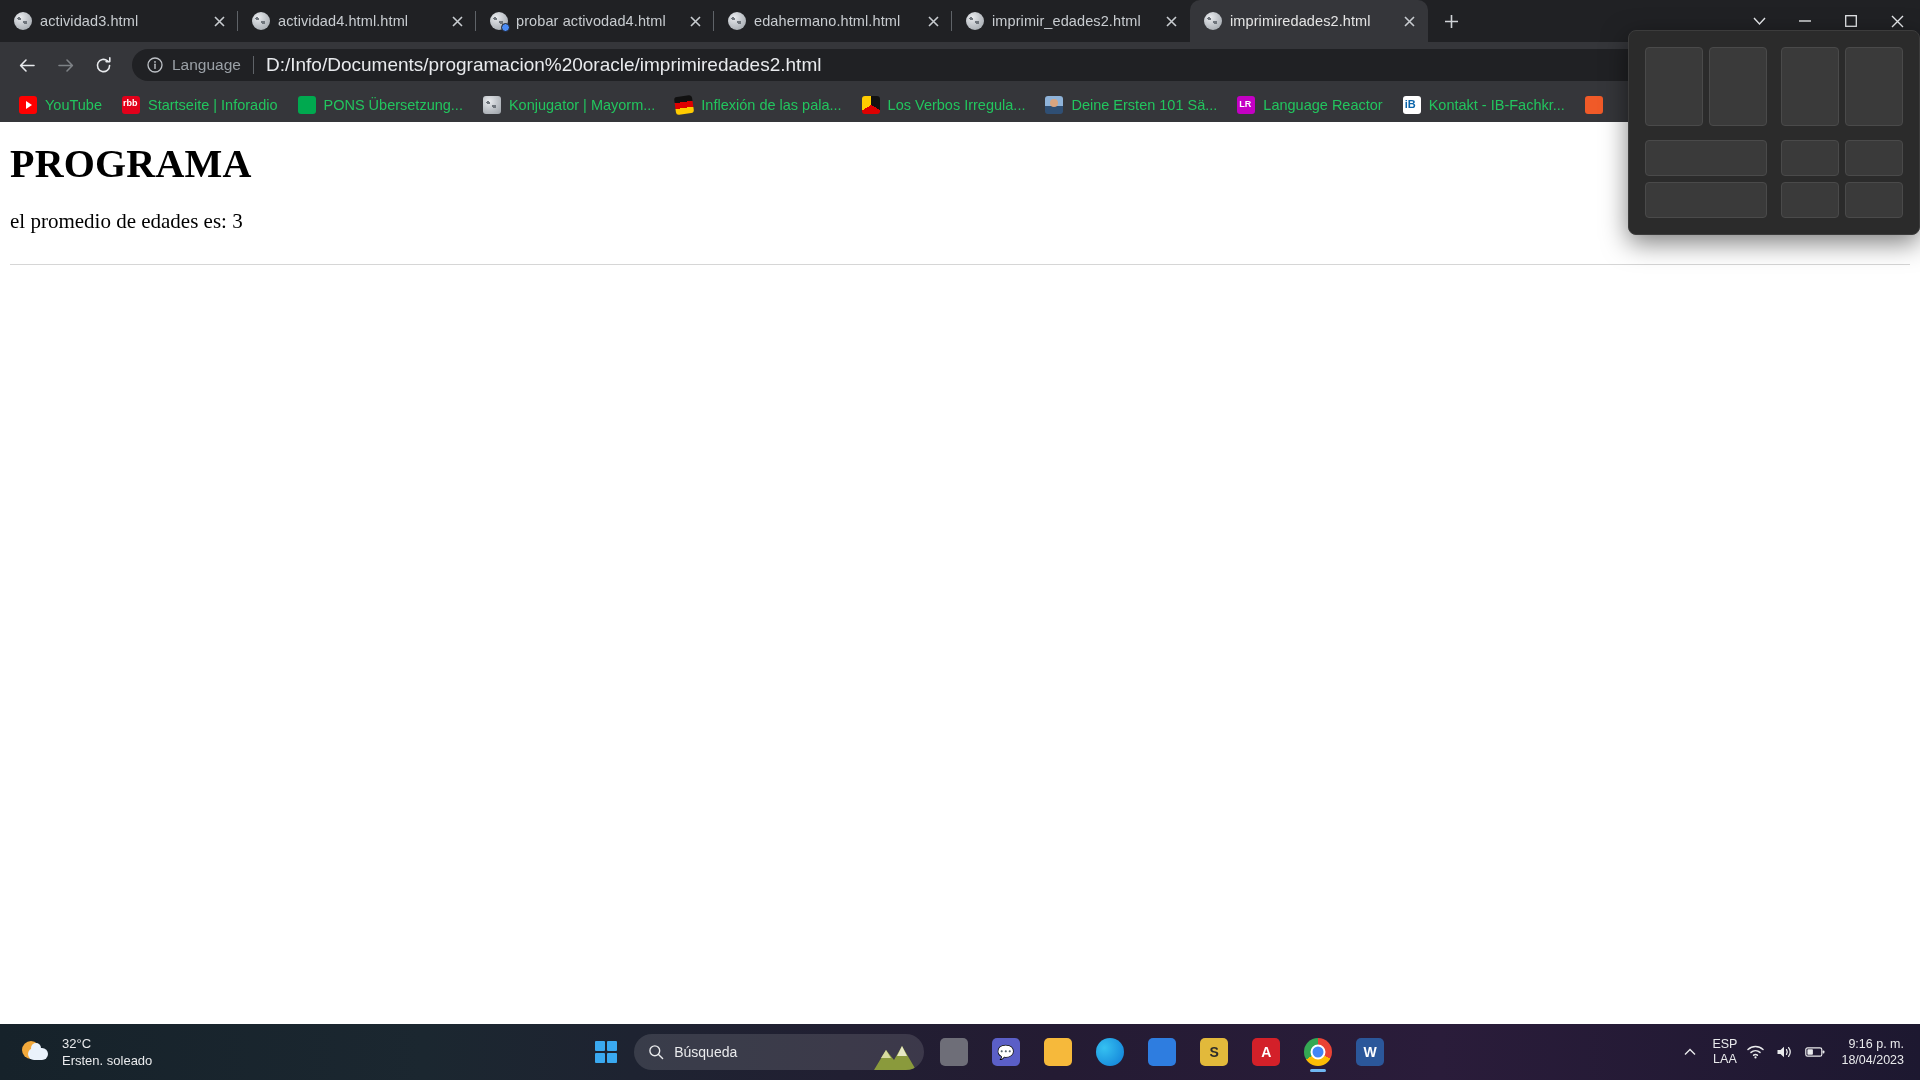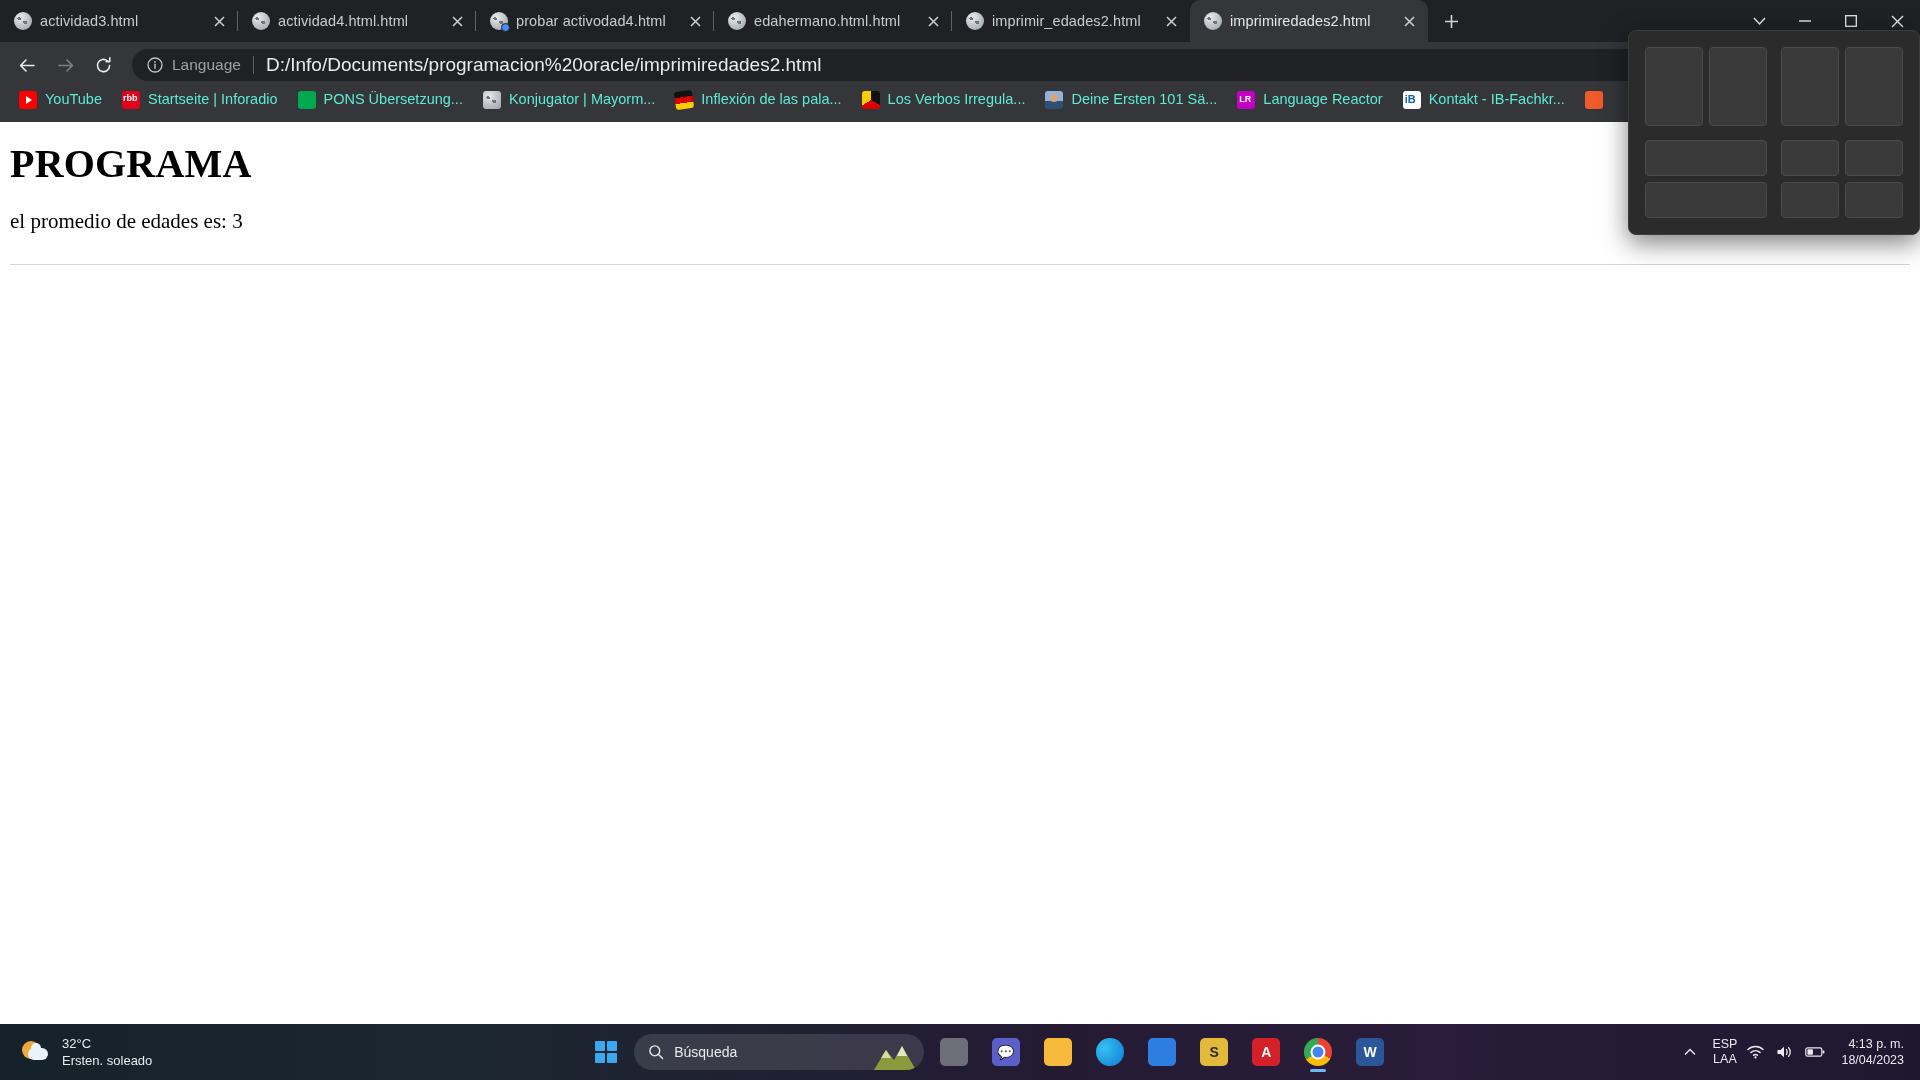--- a/index.html
+++ b/index.html
@@ -85,22 +85,22 @@
   .omnibox .scheme{color:#9aa0a6;font-size:15.5px;}
   .omnibox .vbar{width:1px;height:18px;background:#5f6368;margin:0 4px;}
   .omnibox .url{color:#e8eaed;font-size:19px;white-space:nowrap;overflow:hidden;}
 
   
   .bookmarks{
     position:absolute;left:0;top:88px;width:1920px;height:34px;background:#35363a;
     display:flex;align-items:center;padding-left:10px;box-sizing:border-box;gap:2px;overflow:hidden;
   }
   .bm{
-    display:flex;align-items:flex-start;gap:8px;height:28px;padding:0 9px;border-radius:4px;
-    color:#5eead4;font-size:14.5px;white-space:nowrap;
+    display:flex;align-items:center;gap:8px;height:28px;padding:0 9px;border-radius:4px;
+    color:#22c55e;font-size:14.5px;white-space:nowrap;
   }
   .bm .bmicon{width:18px;height:18px;flex:0 0 18px;border-radius:3px;position:relative;overflow:hidden;}
 
   .ic-youtube{background:#ff0000;border-radius:5px;}
   .ic-youtube::after{content:"";position:absolute;left:6.5px;top:4.5px;border-left:6px solid #fff;border-top:4.5px solid transparent;border-bottom:4.5px solid transparent;}
   .ic-rbb{background:#e2001a;border-radius:2px;}
   .ic-rbb::after{content:"rbb";position:absolute;left:1px;top:2px;font-size:9px;font-weight:bold;color:#fff;font-family:"Liberation Sans",sans-serif;}
   .ic-pons{background:#00a94f;border-radius:50%;}
   .ic-globe{border-radius:50%;background:radial-gradient(circle at 35% 30%,#e9ebee 0%,#c3c7cc 45%,#9aa0a6 100%);}
   .ic-globe::before{content:"";position:absolute;left:3px;top:4px;width:11px;height:9px;
@@ -482,17 +482,17 @@
         <path d="M10.5 4.6 A4.4 4.4 0 0 1 10.5 9.4" stroke="#e9eaec" stroke-width="1.3" fill="none" stroke-linecap="round"></path>
         <path d="M12.6 2.6 A7.4 7.4 0 0 1 12.6 11.4" stroke="#e9eaec" stroke-width="1.3" fill="none" stroke-linecap="round"></path>
       </svg>
       <svg width="20" height="12" viewBox="0 0 20 12">
         <rect x="0.8" y="1.8" width="16" height="8.4" rx="1.8" stroke="#e9eaec" stroke-width="1.2" fill="none"></rect>
         <rect x="2.4" y="3.3" width="5.5" height="5.4" rx="0.8" fill="#e9eaec"></rect>
         <rect x="17.6" y="4.4" width="1.8" height="3.2" rx="0.8" fill="#e9eaec"></rect>
       </svg>
     </span>
     <span class="clock">
-      <span>4:13 p. m.</span><br>
+      <span>9:16 p. m.</span><br>
       <span>18/04/2023</span>
     </span>
   </div>
 </div>
 
 </body></html>

